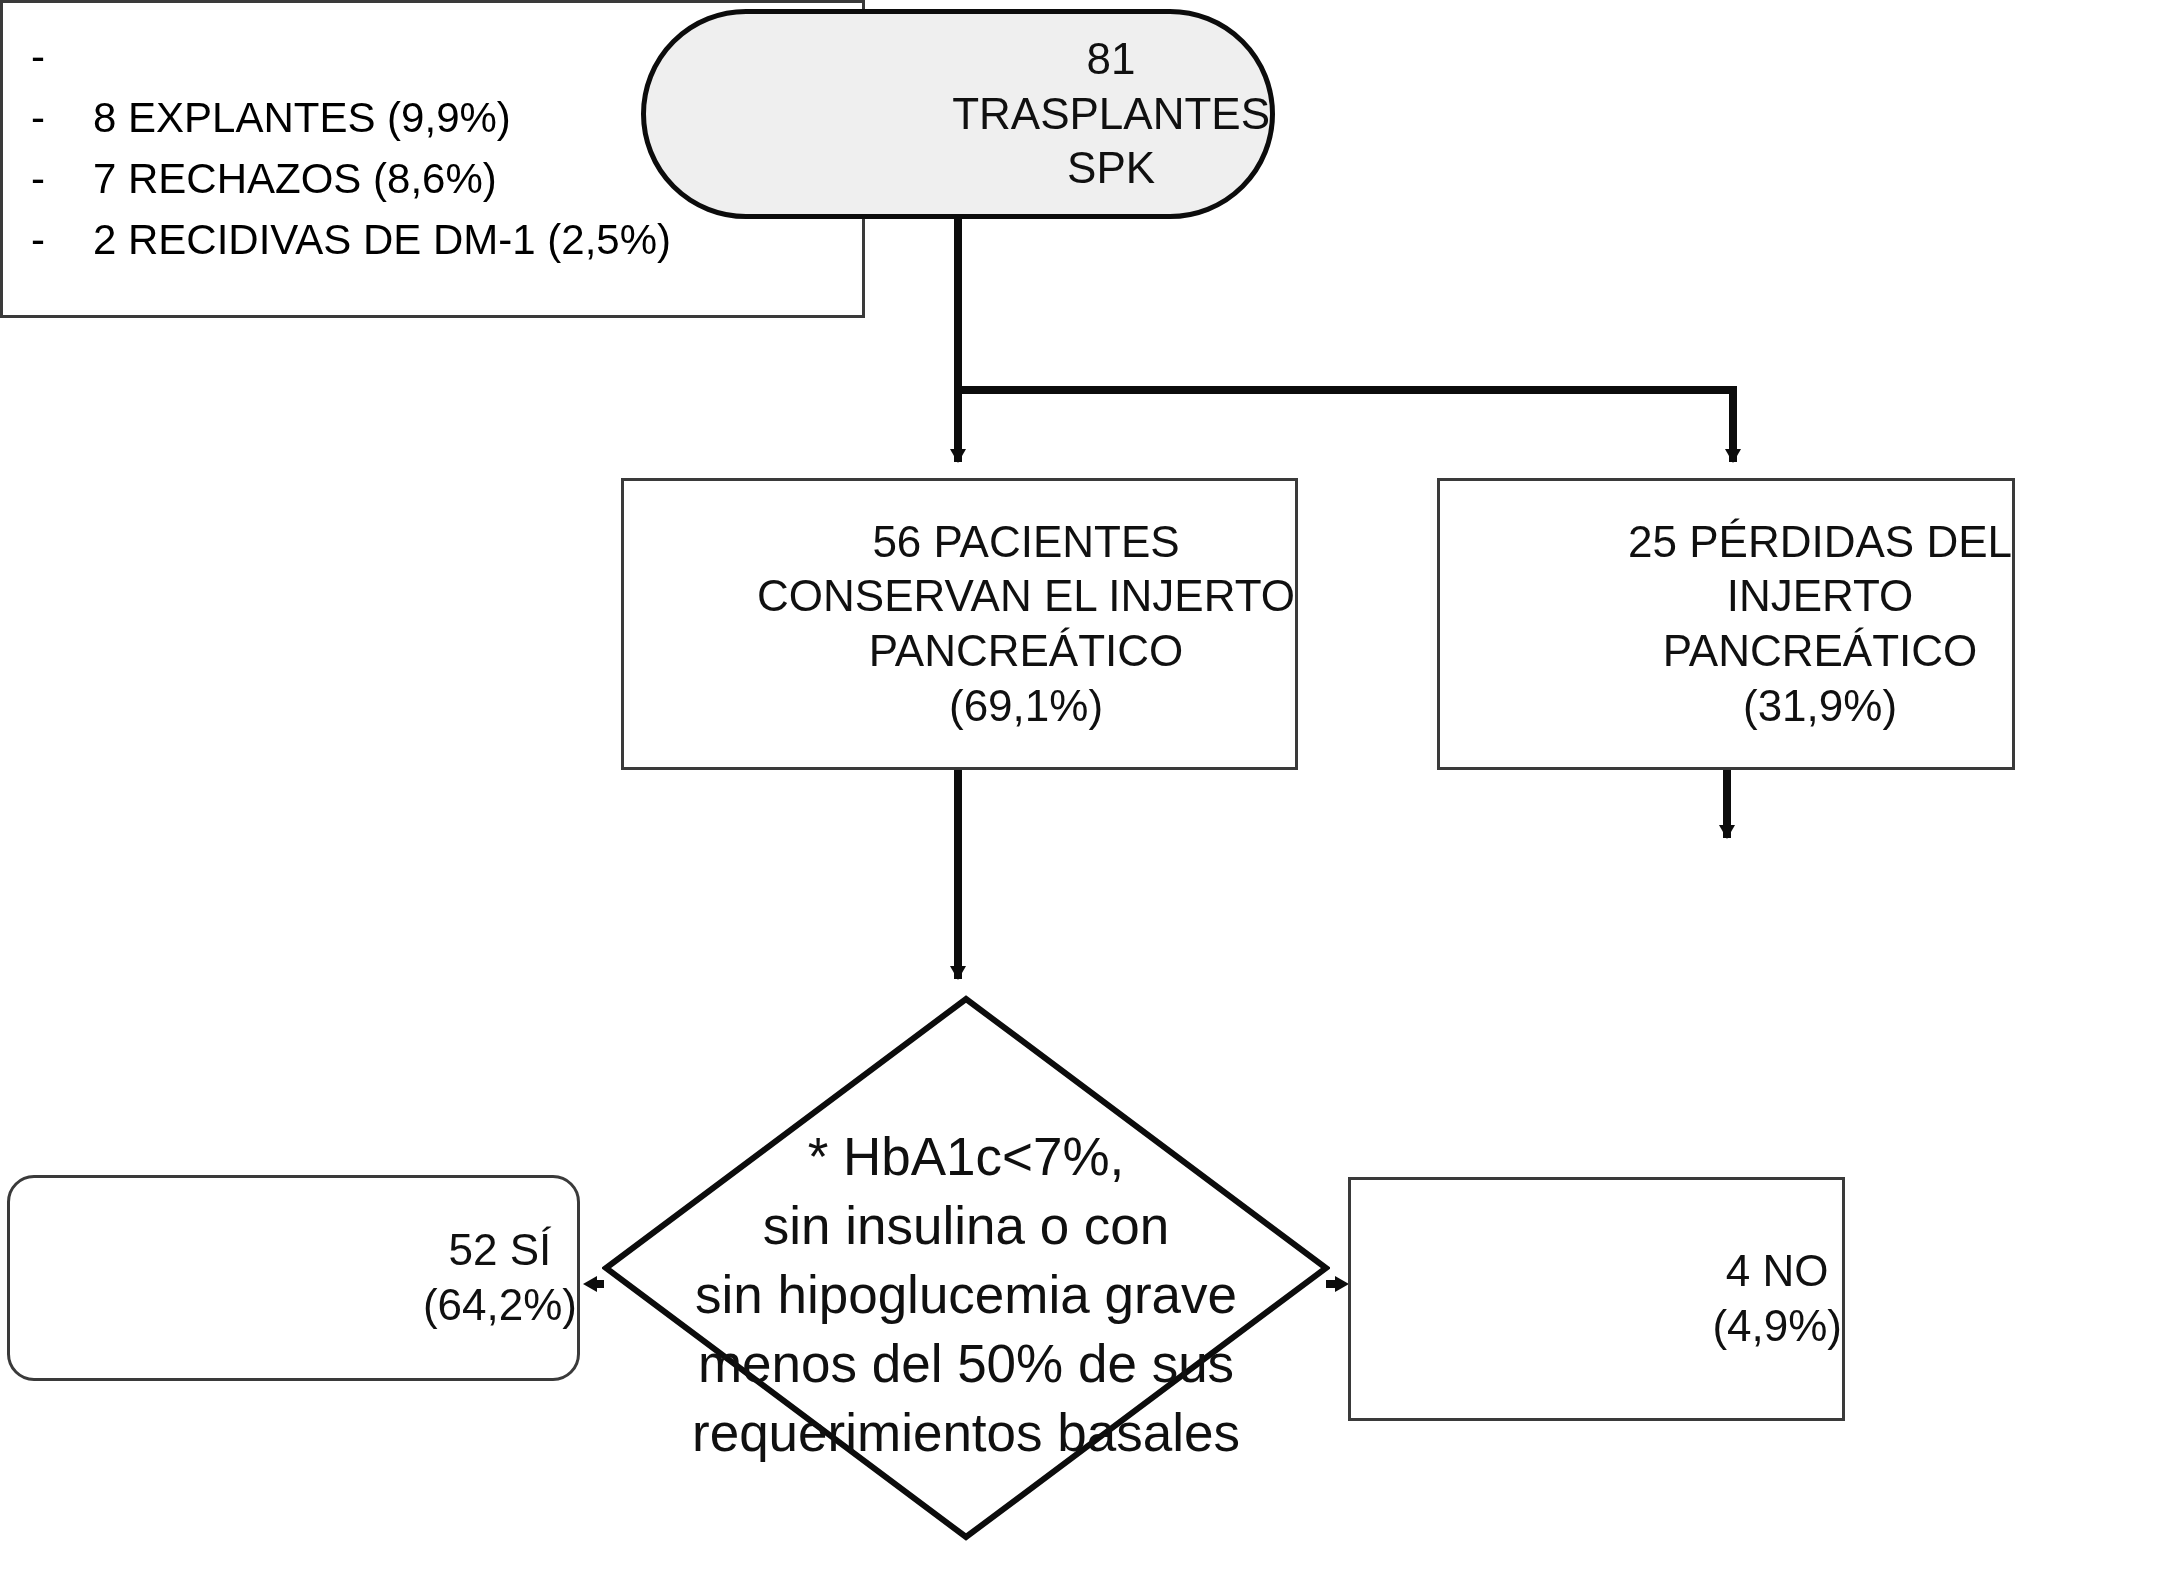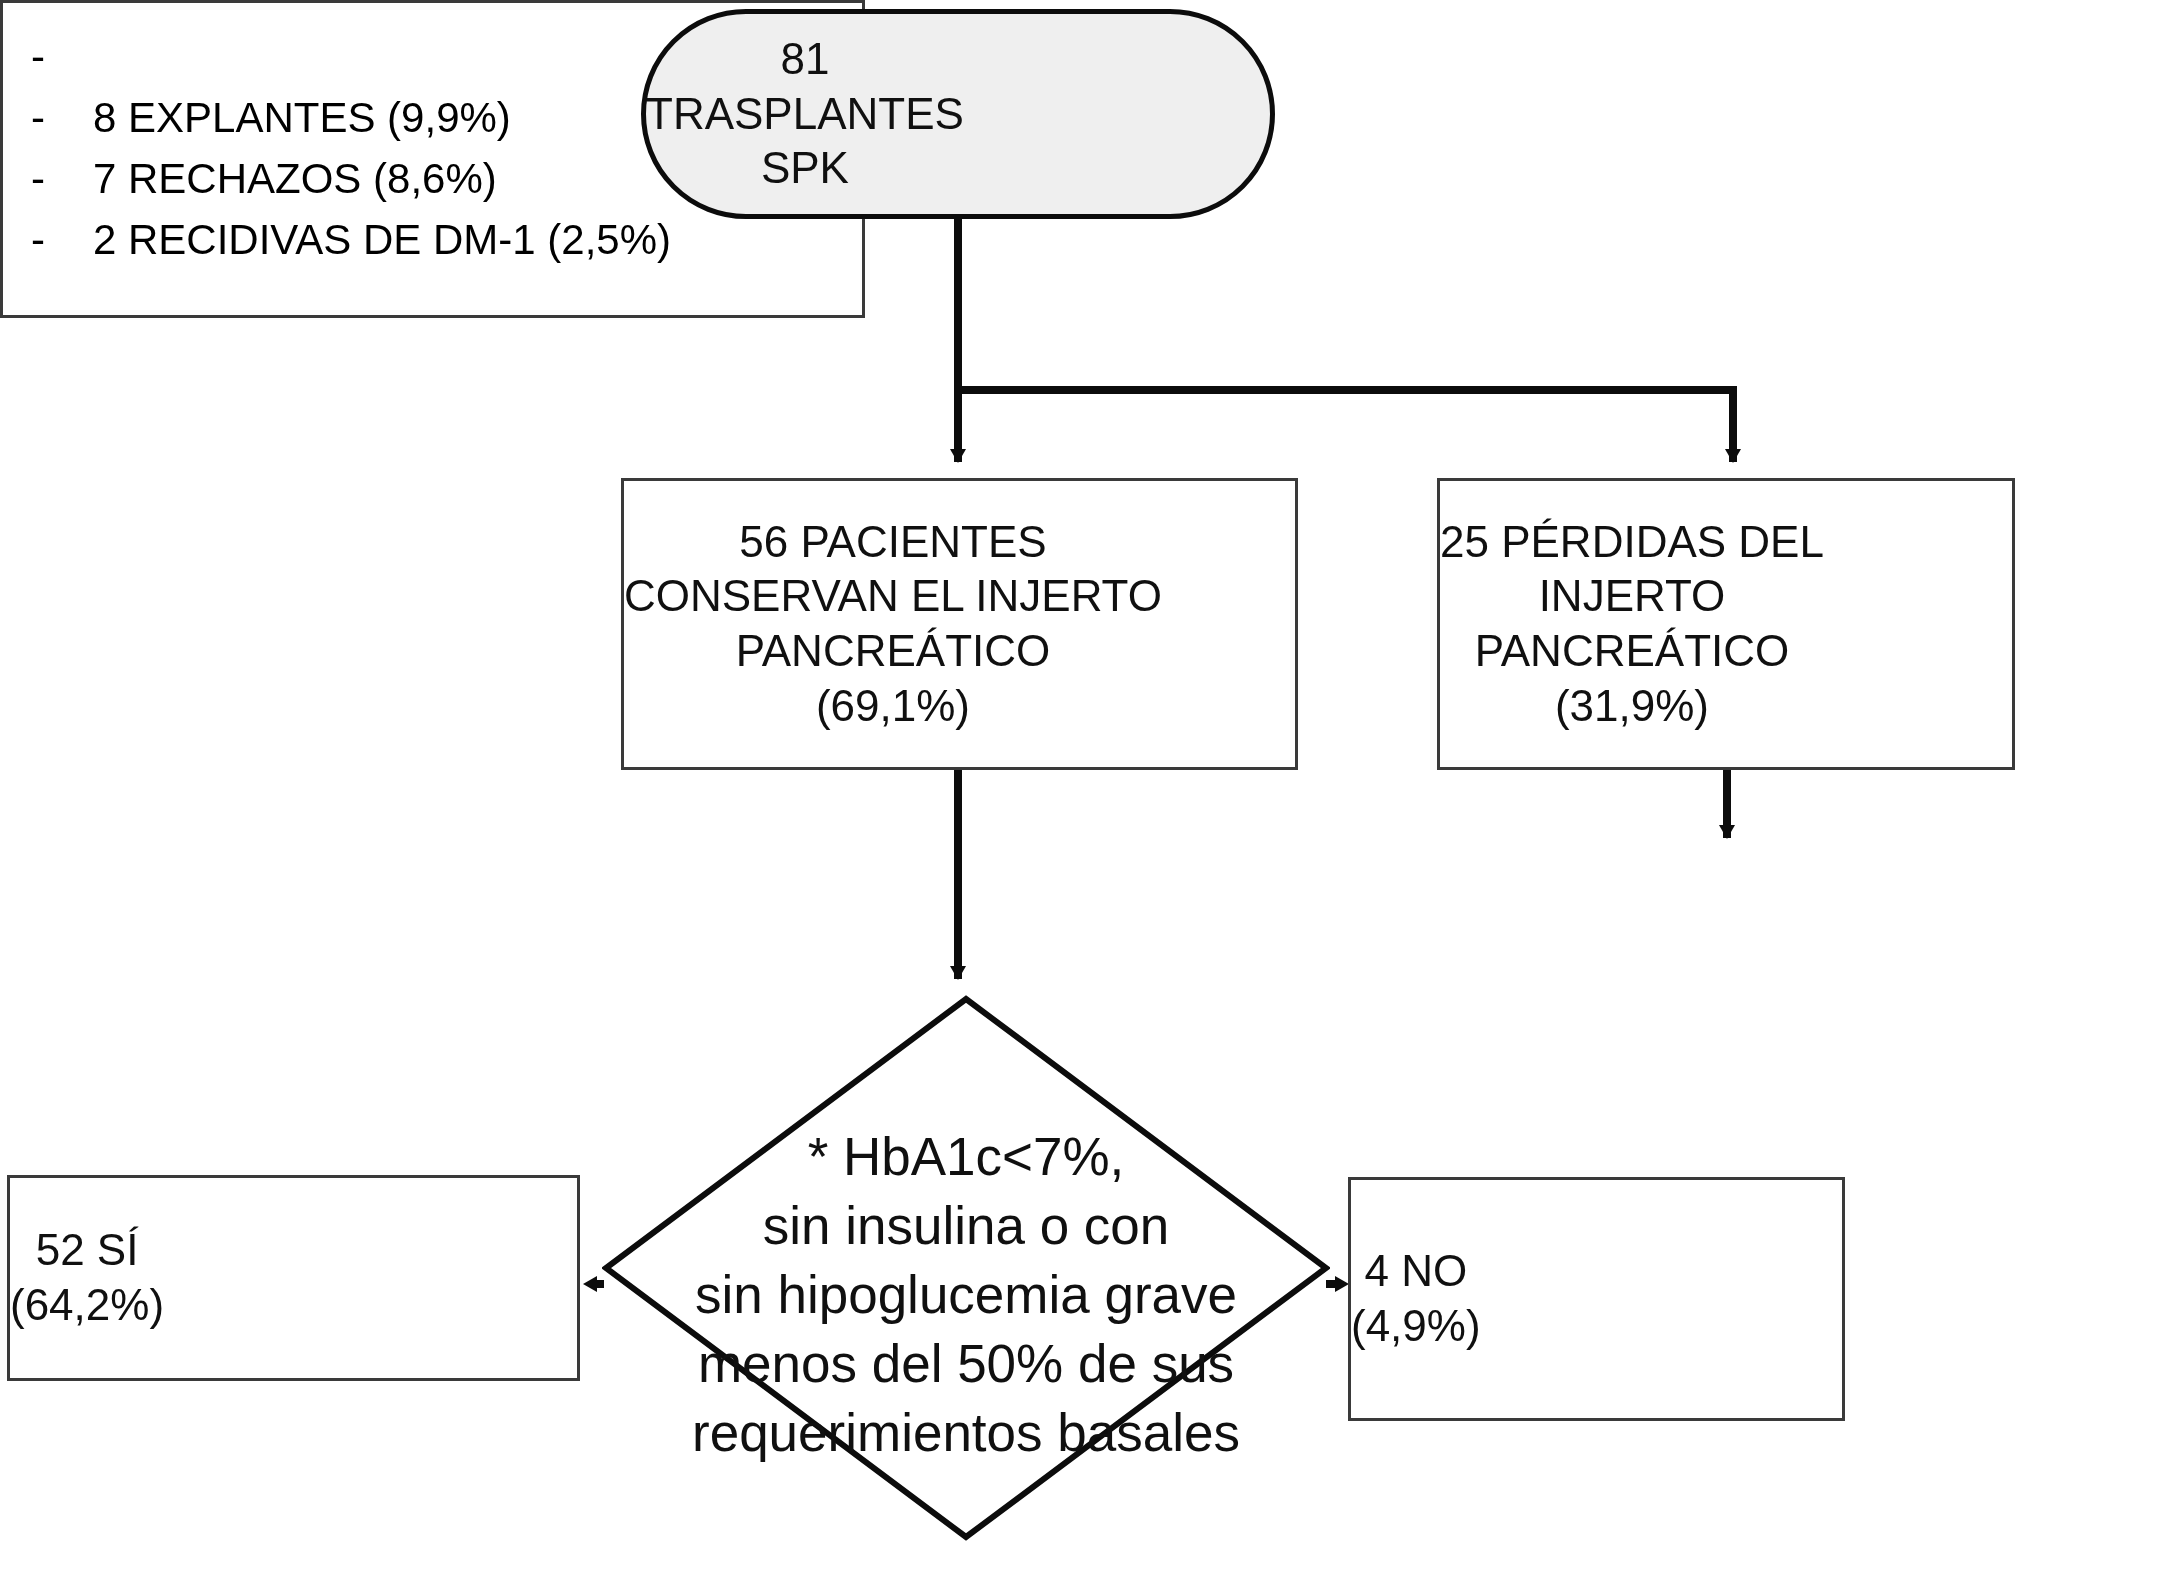--- a/index.html
+++ b/index.html
@@ -21,21 +21,21 @@
     top: 0;
     width: 2167px;
     height: 1571px;
     pointer-events: none;
   }
   .node {
     position: absolute;
     box-sizing: border-box;
     display: flex;
     align-items: center;
-    justify-content: flex-start;
+    justify-content: flex-end;
     text-align: center;
     color: #101010;
     line-height: 1.24;
   }
 
   
   #node-root {
     left: 641px;
     top: 9px;
     width: 634px;
@@ -62,20 +62,21 @@
     left: 1437px;
     top: 478px;
     width: 578px;
     height: 292px;
   }
   #node-outcome-yes {
     left: 7px;
     top: 1175px;
     width: 573px;
     height: 206px;
+    border-radius: 27px;
   }
   #node-outcome-no {
     left: 1348px;
     top: 1177px;
     width: 497px;
     height: 244px;
   }
 
   
   #node-loss-causes {

